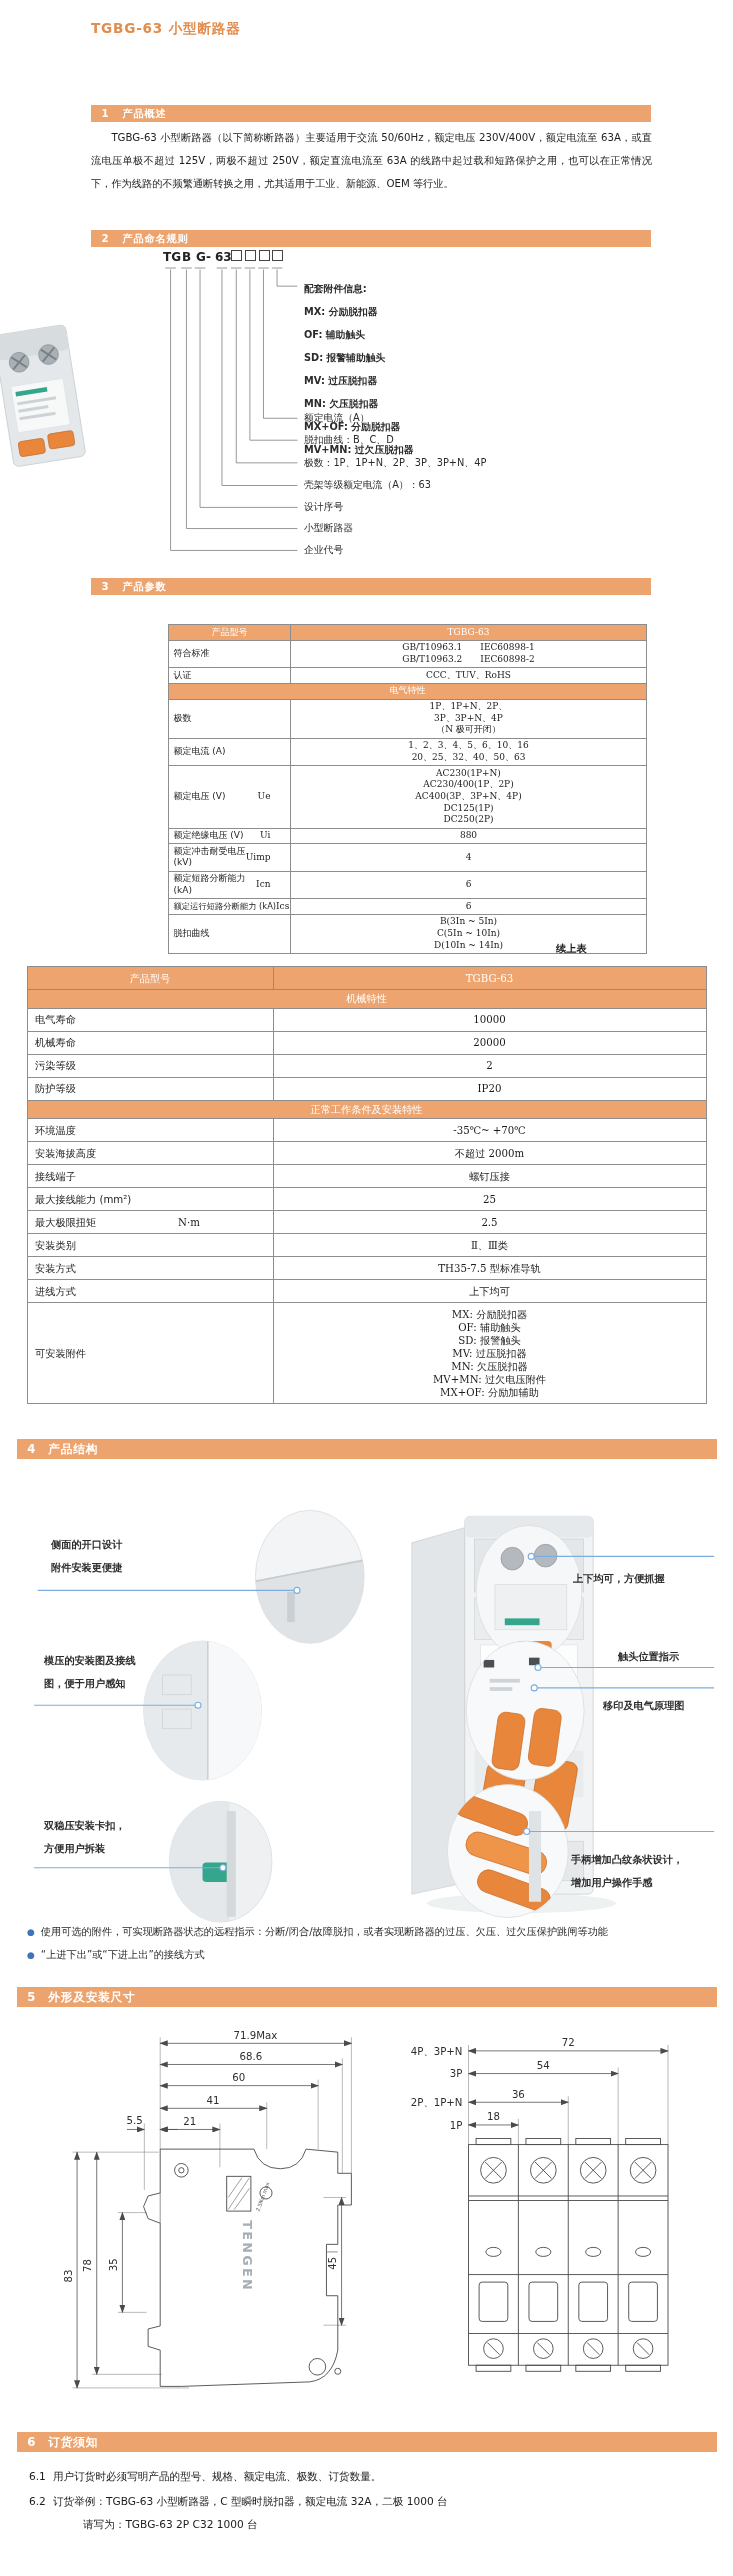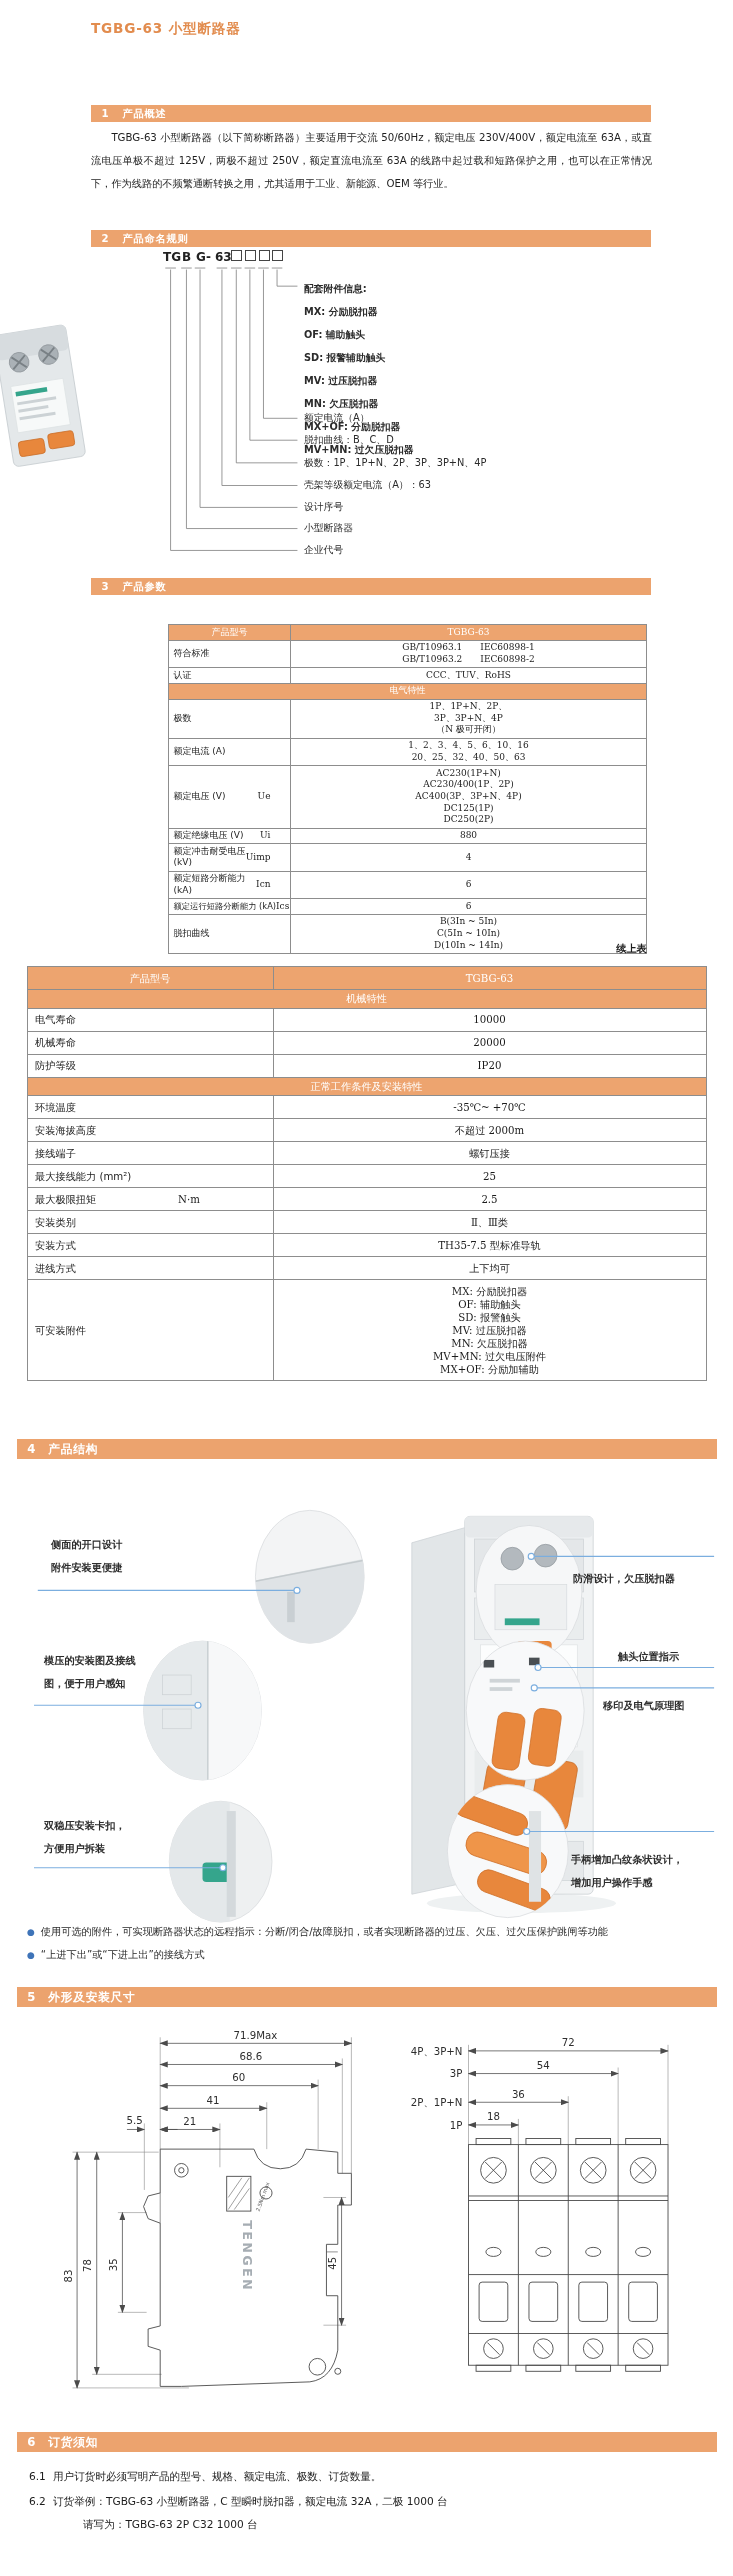--- a/index.html
+++ b/index.html
@@ -26,21 +26,21 @@
   .t2 td{font-size:10.2px;line-height:13px;padding:4.5px 7.6px;}
   tr.hd td{background:#eda46f;color:#fff;text-align:center;font-family:"DejaVu Serif","Liberation Serif",serif;}
   tr.secrow td{background:#eda46f;color:#fff;text-align:center;font-weight:500;}
   .t1 tr.secrow td{padding:1.5px 7.6px;}
   .t2 tr.secrow td{padding:2.3px 9px;}
   td.val{text-align:center;font-family:"DejaVu Serif","Liberation Serif",serif;white-space:pre-line;color:#1c1c1c;}
   td.lbl{color:#1c1c1c;}
   .lblflex{display:flex;justify-content:space-between;align-items:center;}
   .t1 .sym{margin-right:15px;font-family:"DejaVu Serif","Liberation Serif",serif;}
   .t2 .sym{margin-right:65px;font-family:"DejaVu Serif","Liberation Serif",serif;}
-  .contnote{position:absolute;left:556px;top:942px;width:151px;text-align:center;font-size:10.2px;font-weight:bold;color:#1d1d1d;}
+  .contnote{position:absolute;left:556px;top:942px;width:151px;text-align:left;font-size:10.2px;font-weight:bold;color:#1d1d1d;}
   
   .callout{position:absolute;font-size:10.2px;font-weight:600;color:#2e2e2e;white-space:pre-line;line-height:23.4px;}
   .bullet{position:absolute;font-size:10.2px;color:#2a2a2a;font-weight:500;white-space:nowrap;}
   .bullet .bdot{color:#3f74b8;margin-right:6px;font-size:9px;}
   
   .ordnum{position:absolute;left:29px;font-size:10.6px;font-weight:500;color:#1d1d1d;}
   .ordtx{position:absolute;left:53px;font-size:10.6px;font-weight:500;color:#1d1d1d;white-space:nowrap;}
   svg{display:block;}
 </style>
 </head>
@@ -240,20 +240,24 @@
     <tr class="secrow">
           <td colspan="2">机械特性</td>
         </tr>
     <tr>
           <td class="lbl">电气寿命</td>
         <td class="val">10000</td>
         </tr>
     <tr>
           <td class="lbl">机械寿命</td>
         <td class="val">20000</td>
+        </tr>
+    <tr>
+          <td class="lbl">污染等级</td>
+        <td class="val">2</td>
         </tr>
     <tr>
           <td class="lbl">防护等级</td>
         <td class="val">IP20</td>
         </tr>
     <tr class="secrow">
           <td colspan="2">正常工作条件及安装特性</td>
         </tr>
     <tr>
           <td class="lbl">环境温度</td>
@@ -429,21 +433,21 @@
       <circle cx="262" cy="290" r="4"></circle>
         <circle cx="712" cy="240" r="4"></circle>
       <circle cx="707" cy="267" r="4"></circle>
         <circle cx="295" cy="505" r="4"></circle>
       <circle cx="697" cy="457" r="4"></circle>
     </g>
   </svg>
 
   <div class="callout" style="left:51px;top:1533px;">侧面的开口设计
 附件安装更便捷</div>
-  <div class="callout" style="left:573px;top:1567px;">防滑设计，欠压脱扣器</div>
+  <div class="callout" style="left:573px;top:1567px;">上下均可，方便抓握</div>
   <div class="callout" style="left:44px;top:1649px;">模压的安装图及接线
 图，便于用户感知</div>
   <div class="callout" style="left:618px;top:1645px;">触头位置指示</div>
   <div class="callout" style="left:603px;top:1694px;">移印及电气原理图</div>
   <div class="callout" style="left:44px;top:1814px;">双稳压安装卡扣，
 方便用户拆装</div>
   <div class="callout" style="left:571px;top:1848px;">手柄增加凸纹条状设计，
 增加用户操作手感</div>
 
   <div class="bullet" style="left:27px;top:1925px;">

